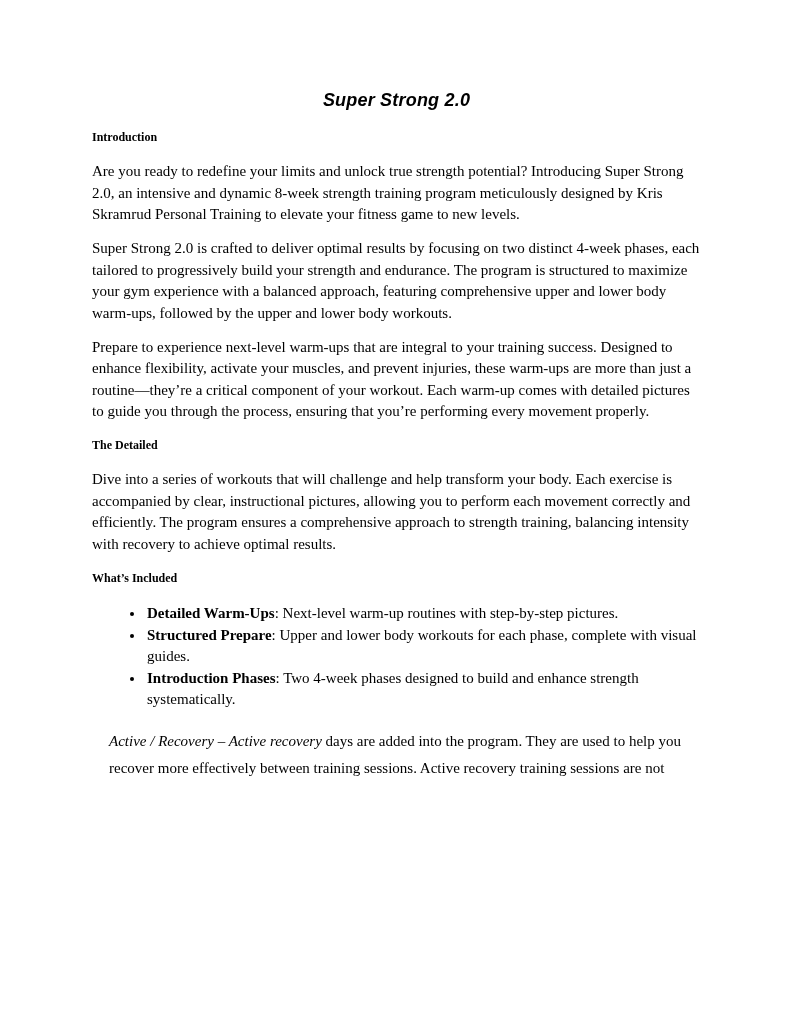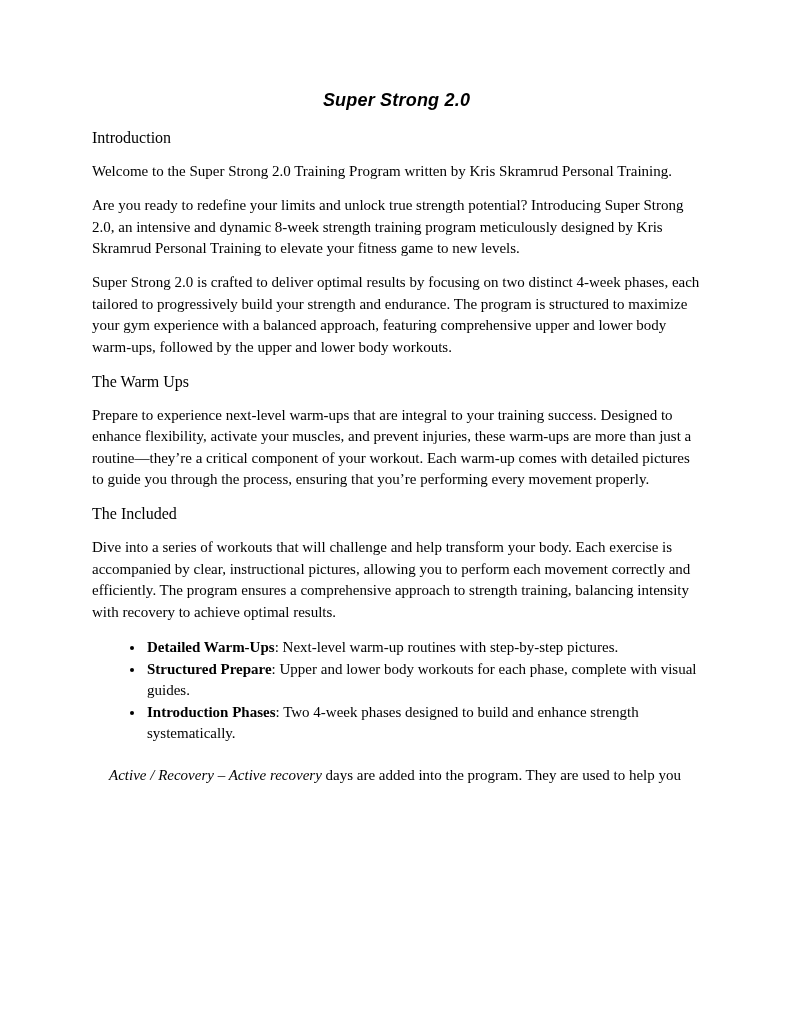--- a/index.html
+++ b/index.html
@@ -25,22 +25,22 @@
     font-weight: bold;
     font-style: italic;
     font-size: 18px;
     line-height: 24px;
     text-align: center;
     margin: 0 0 15px 0;
     letter-spacing: 0.2px;
   }
   .heading {
     font-family: "Liberation Serif", serif;
-    font-weight: normal;
-    font-size: 16px;
+    font-weight: bold;
+    font-size: 12px;
     line-height: 21.5px;
     margin: 0 0 12.5px 0;
   }
   .para {
     margin: 0 0 12.5px 0;
   }
   .bullet-list {
     margin: 14px 0 14px 0;
     padding-left: 53px;
   }
@@ -57,35 +57,34 @@
 </style>
 </head>
 <body>
 
 <div class="page">
 
   <h1 class="doc-title">Super Strong 2.0</h1>
 
   <h2 class="heading">Introduction</h2>
 
-  <p class="para">Welcome to the Super Strong 2.0 Training Program written by Kris Skramrud Personal Training.</p>
 
   <p class="para">Are you ready to redefine your limits and unlock true strength potential? Introducing Super Strong 2.0, an intensive and dynamic 8-week strength training program meticulously designed by Kris Skramrud Personal Training to elevate your fitness game to new levels.</p>
 
   <p class="para">Super Strong 2.0 is crafted to deliver optimal results by focusing on two distinct 4-week phases, each tailored to progressively build your strength and endurance. The program is structured to maximize your gym experience with a balanced approach, featuring comprehensive upper and lower body warm-ups, followed by the upper and lower body workouts.</p>
 
 
-  <h2 class="heading">The Warm Ups</h2>
 
   <p class="para">Prepare to experience next-level warm-ups that are integral to your training success. Designed to enhance flexibility, activate your muscles, and prevent injuries, these warm-ups are more than just a routine—they’re a critical component of your workout. Each warm-up comes with detailed pictures to guide you through the process, ensuring that you’re performing every movement properly.</p>
 
-  <h2 class="heading">The Included</h2>
+  <h2 class="heading">The Detailed</h2>
 
   <p class="para">Dive into a series of workouts that will challenge and help transform your body. Each exercise is accompanied by clear, instructional pictures, allowing you to perform each movement correctly and efficiently. The program ensures a comprehensive approach to strength training, balancing intensity with recovery to achieve optimal results.</p>
 
+  <h2 class="heading">What’s Included</h2>
 
   <ul class="bullet-list">
     <li>
       <span class="bold-lead">Detailed Warm-Ups</span><span>: Next-level warm-up routines with step-by-step pictures.</span>
     </li>
     <li>
       <span class="bold-lead">Structured Prepare</span><span>: Upper and lower body workouts for each phase, complete with visual guides.</span>
     </li>
     <li>
       <span class="bold-lead">Introduction Phases</span><span>: Two 4-week phases designed to build and enhance strength systematically.</span>

